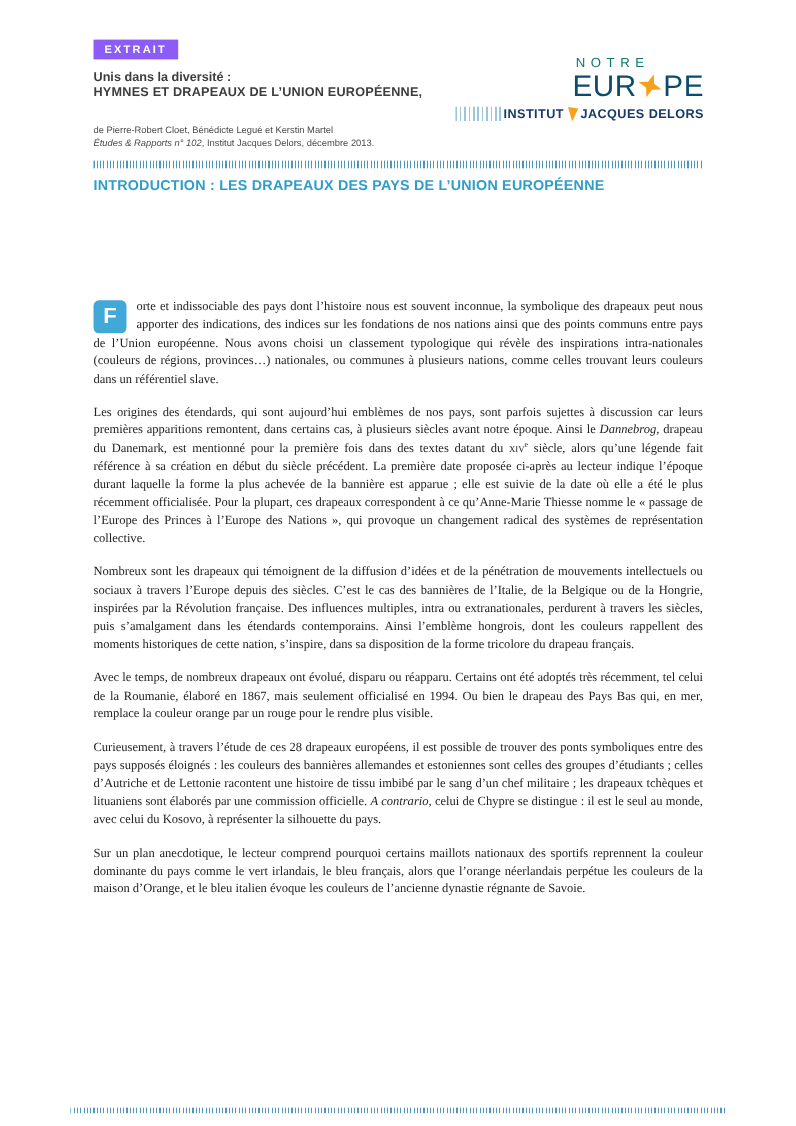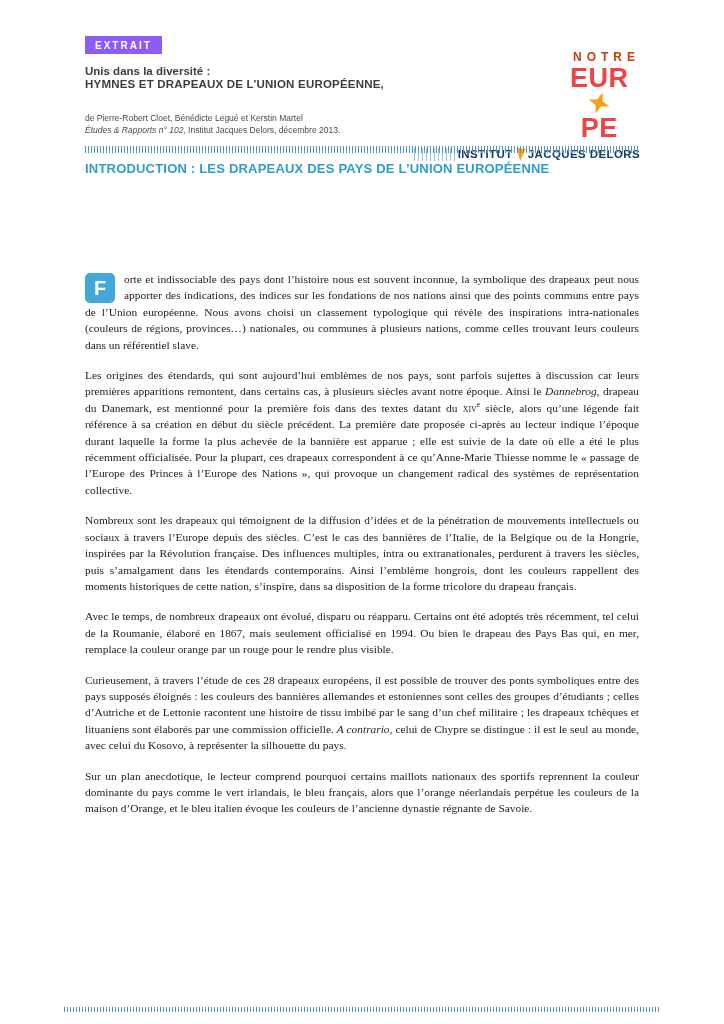--- a/index.html
+++ b/index.html
@@ -20,23 +20,23 @@
   .header .title  { font-size:11.5px; font-weight:bold; letter-spacing:0.2px; margin-bottom:23px; }
   .header .authors { font-size:8.5px; color:#4a4a4a; }
   .header .ref { font-size:8.5px; color:#4a4a4a; margin-top:2px; }
   .header .ref .it { font-style:italic; }
 
   
   .logo { position:absolute; right:84px; top:50px;
           display:flex; flex-direction:column; align-items:flex-end;
           font-family:"Liberation Sans","DejaVu Sans",sans-serif; }
   .logo-top { display:flex; flex-direction:column; align-items:flex-start; }
-  .logo-notre { font-size:12px; font-weight:bold; letter-spacing:5px; color:#c2410c; margin-left:3px; }
-  .logo-europe { font-size:27px; font-weight:bold; color:#ef4444; line-height:1.05; letter-spacing:0.5px;
-                 display:flex; align-items:center;flex-direction:column; }
+  .logo-notre { font-size:12px; font-weight:normal; letter-spacing:5px; color:#0f766e; margin-left:3px; }
+  .logo-europe { font-size:27px; font-weight:normal; color:#0c4a6e; line-height:1.05; letter-spacing:0.5px;
+                 display:flex; align-items:center; }
   .compass { display:inline-block; width:22px; height:22px; background:#F5A11C; margin:0 1px;
              clip-path:polygon(50% 0%, 63% 37%, 100% 50%, 63% 63%, 50% 100%, 37% 63%, 0% 50%, 37% 37%);
              transform:rotate(18deg); }
   .logo-bottom { margin-top:5px; display:flex; align-items:center; gap:2px;
                  color:#173A66; font-weight:bold; font-size:11.5px; letter-spacing:0.4px; }
   .bars { display:inline-block; width:42px; height:13px;
           background:repeating-linear-gradient(90deg,#9CC6DD 0 1.5px, transparent 1.5px 4px); }
   .pin { display:inline-block; width:11px; height:13px; background:#F5A11C;
          clip-path:polygon(15% 0, 100% 10%, 50% 100%); }
 

